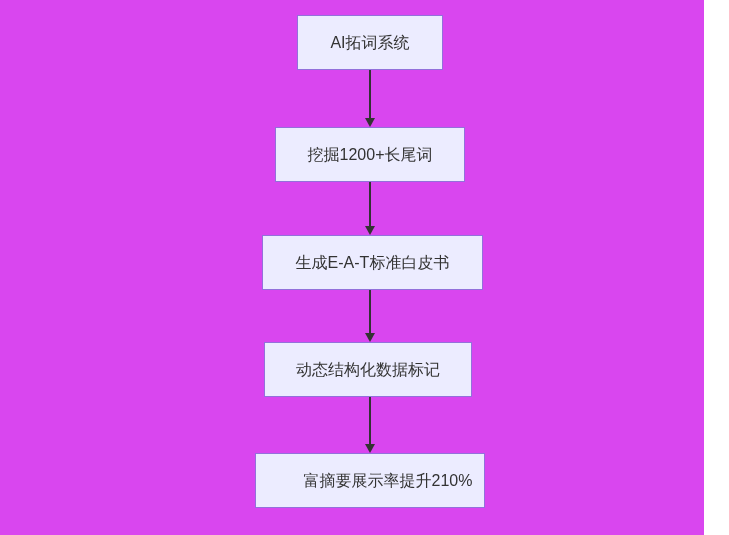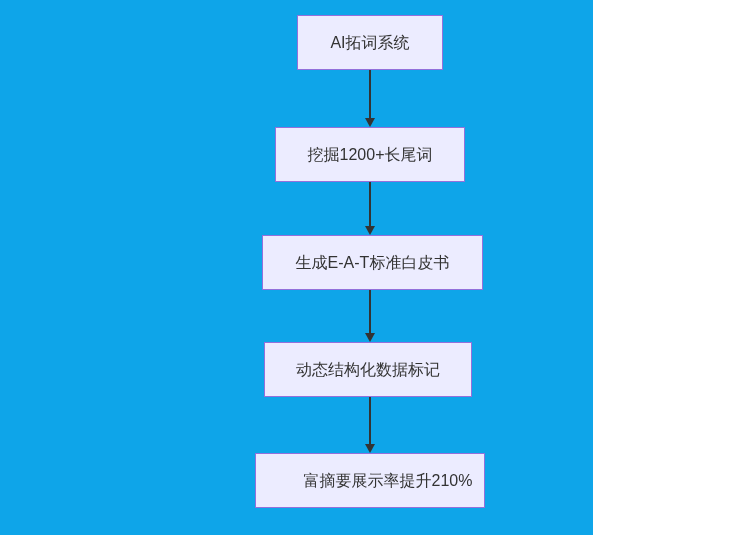--- a/index.html
+++ b/index.html
@@ -1,23 +1,23 @@
 <!DOCTYPE html>
 <html><head>
 <meta charset="utf-8">
 <style>
   html, body {
     margin: 0;
     padding: 0;
   }
   .canvas {
     position: relative;
-    width: 593px;
+    width: 704px;
     height: 535px;
-    background: #0ea5e9;
+    background: #d946ef;
     font-family: "Liberation Sans", "DejaVu Sans", sans-serif;
     overflow: hidden;
   }
   .node {
     position: absolute;
     height: 55px;
     box-sizing: border-box;
     background: #ECECFF;
     border: 1px solid #9370DB;
     display: flex;

